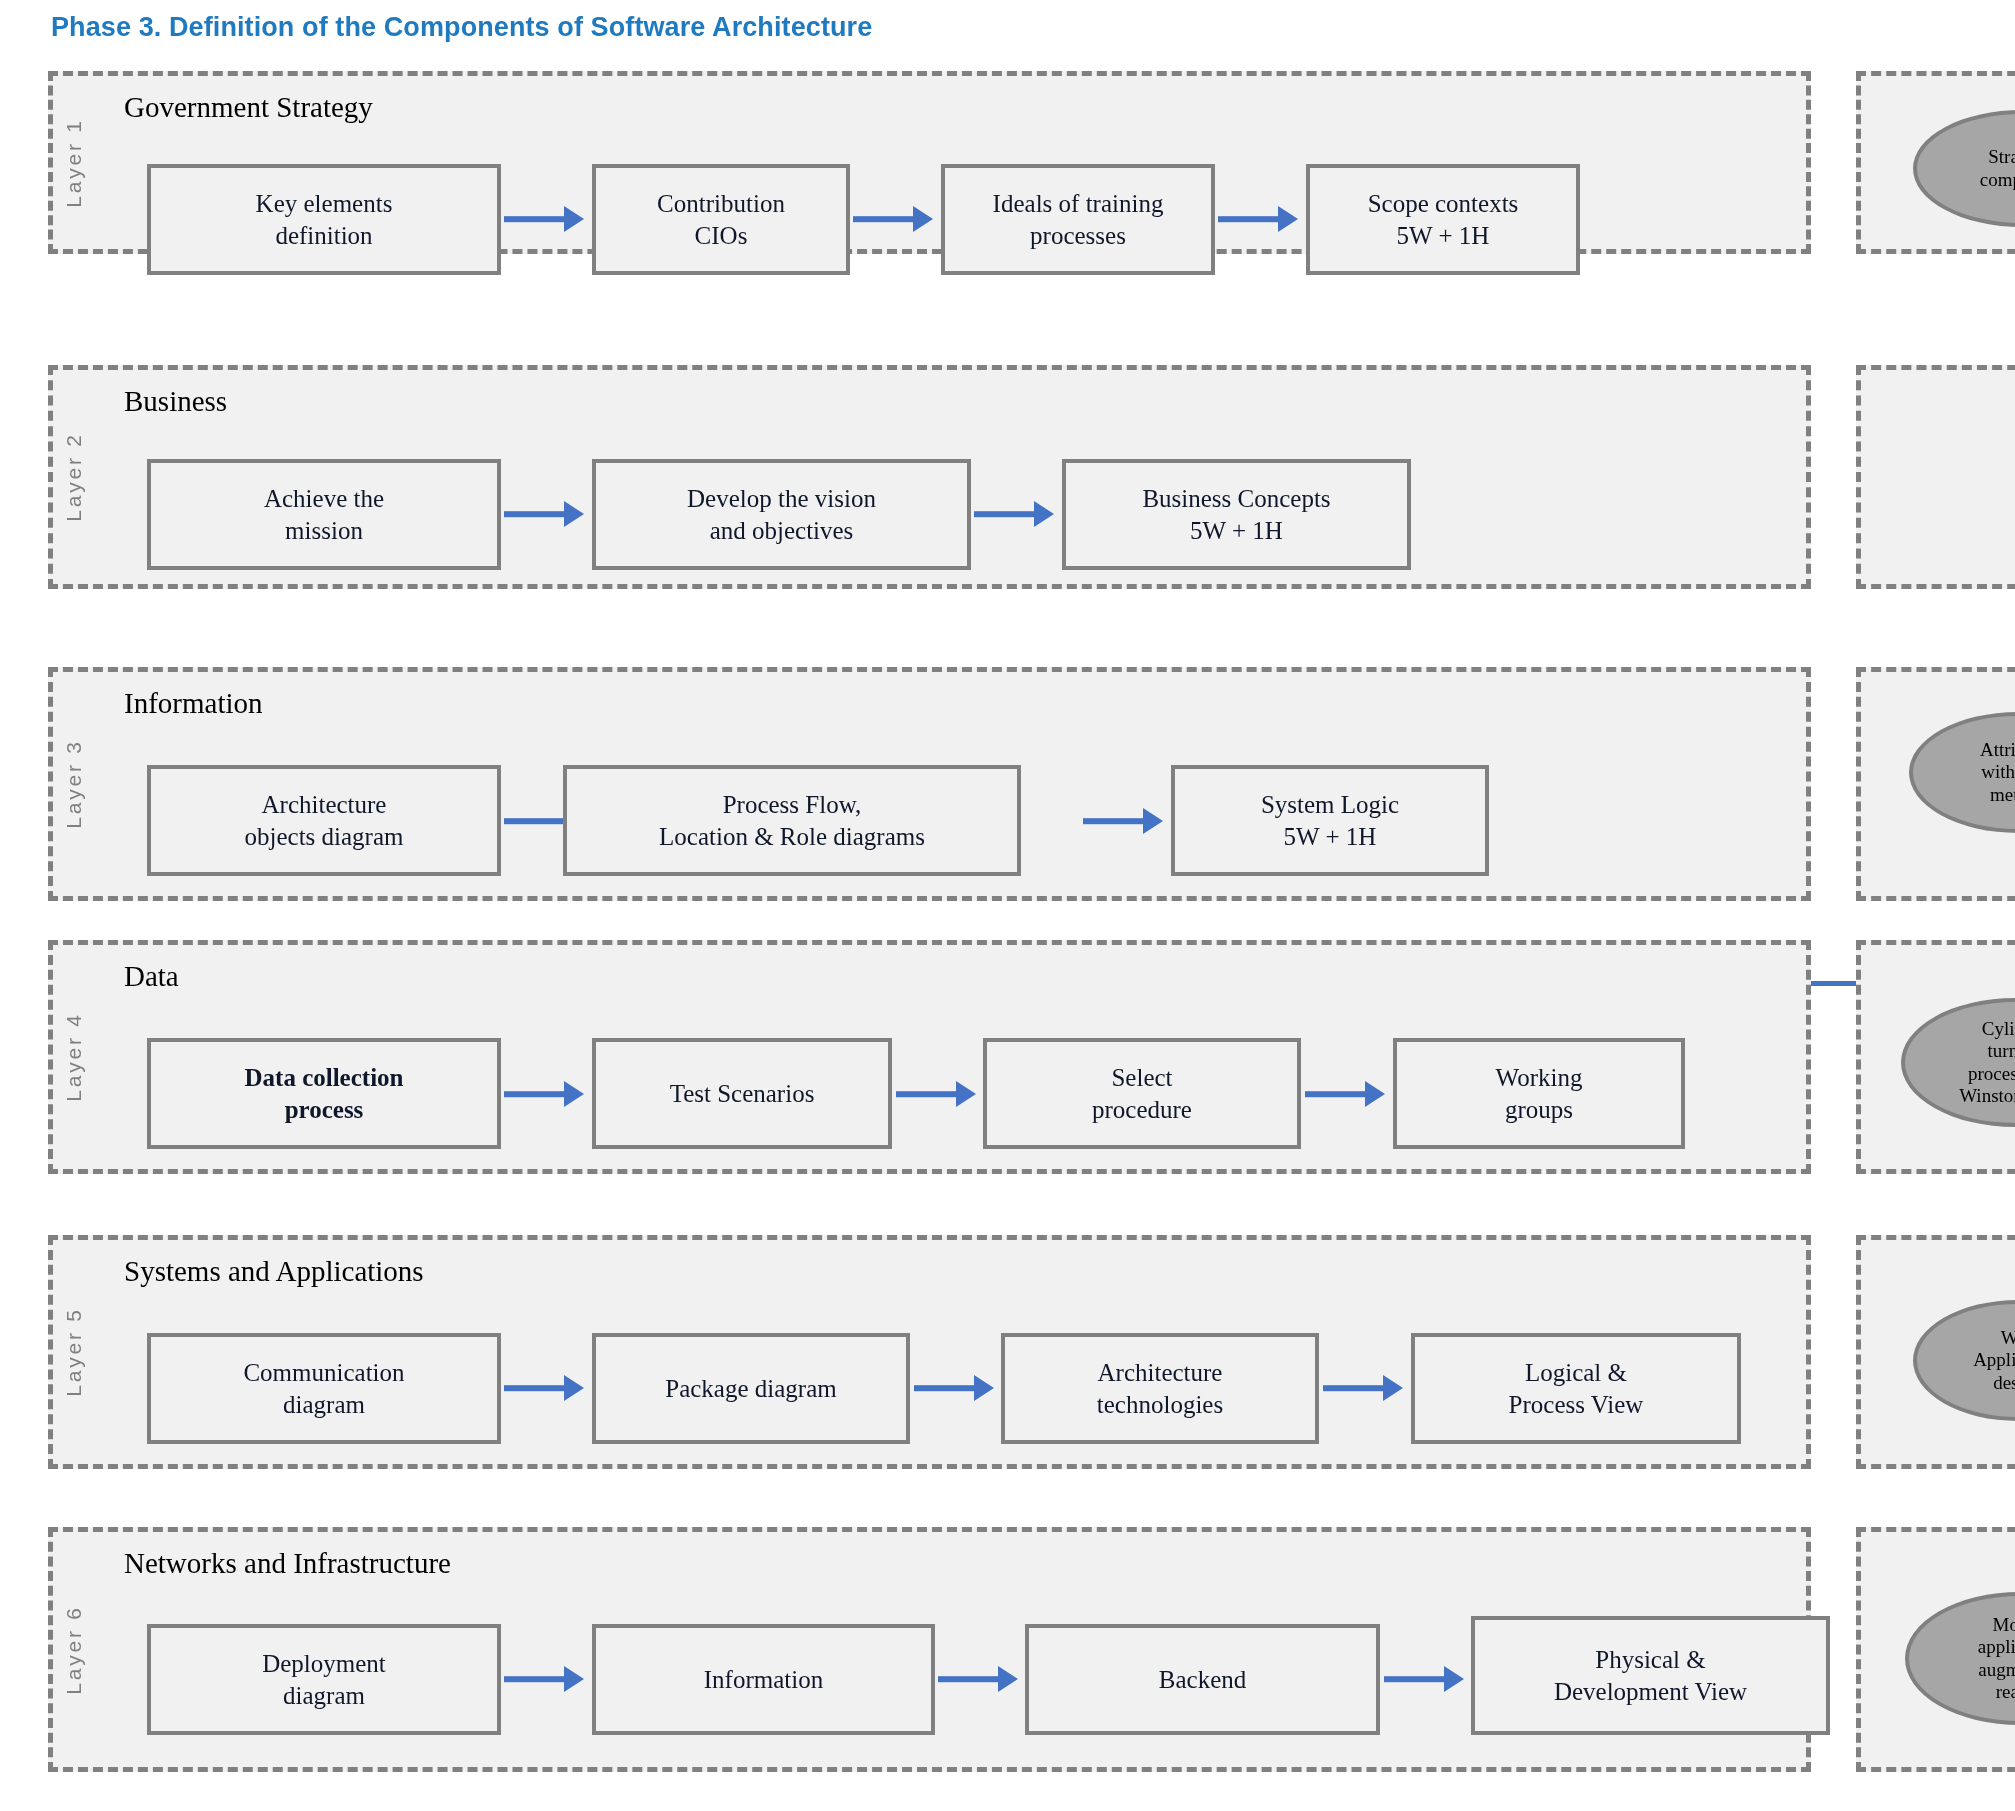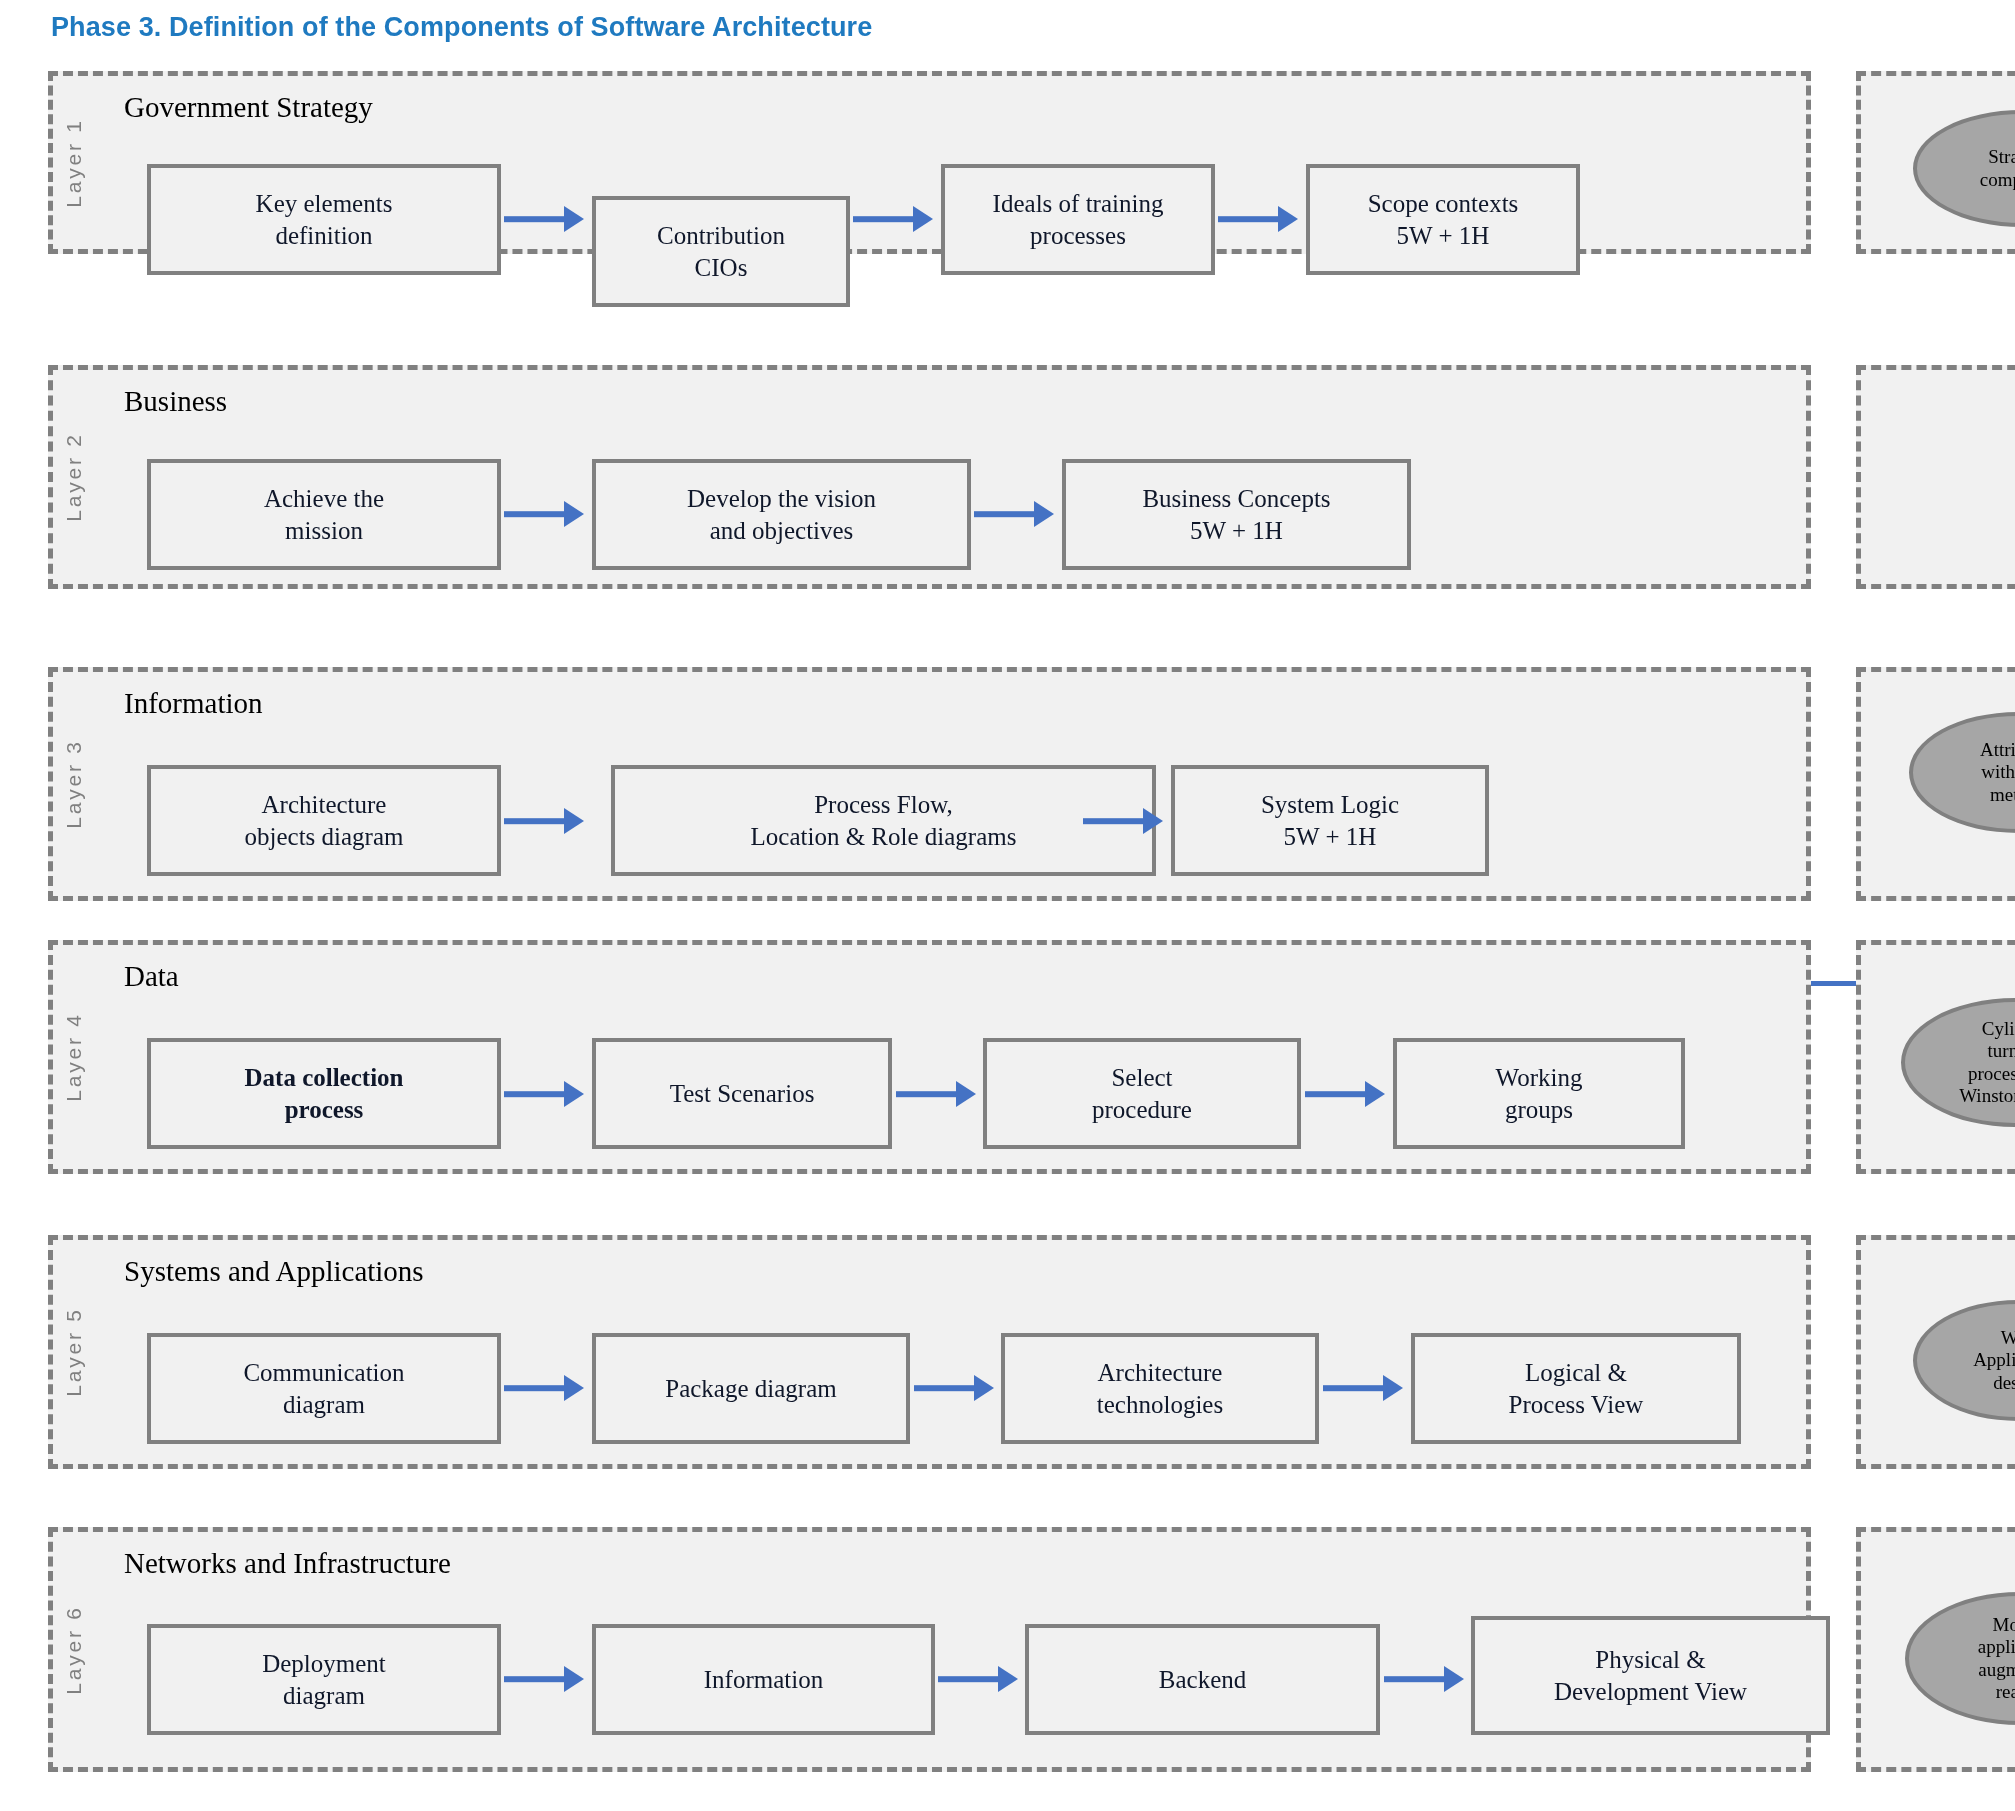--- a/index.html
+++ b/index.html
@@ -100,21 +100,21 @@
   <div class="panel panel-left" style="top:71px;height:183px;">
     <div class="layer-tag-wrap">
         <div class="layer-tag">Layer 1</div>
       </div>
     <div class="panel-title">Government Strategy</div>
     <div class="pbox" style="left:94px;top:88px;width:354px;height:111px;">Key elements<br>definition</div>
     <div class="arrow" style="left:451px;top:143px;width:83px;">
         <div class="shaft" style="width:64px;"></div>
         <div class="head" style="left:60px;"></div>
       </div>
-    <div class="pbox" style="left:539px;top:88px;width:258px;height:111px;margin-top:32px;">Contribution<br>CIOs</div>
+    <div class="pbox" style="left:539px;top:88px;width:258px;height:111px;">Contribution<br>CIOs</div>
     <div class="arrow" style="left:800px;top:143px;width:83px;">
         <div class="shaft" style="width:64px;"></div>
         <div class="head" style="left:60px;"></div>
       </div>
     <div class="pbox" style="left:888px;top:88px;width:274px;height:111px;">Ideals of training<br>processes</div>
     <div class="arrow" style="left:1165px;top:143px;width:83px;">
         <div class="shaft" style="width:64px;"></div>
         <div class="head" style="left:60px;"></div>
       </div>
     <div class="pbox" style="left:1253px;top:88px;width:274px;height:111px;">Scope contexts<br>5W + 1H</div>
@@ -148,21 +148,21 @@
   <div class="panel panel-left" style="top:667px;height:234px;">
     <div class="layer-tag-wrap">
         <div class="layer-tag">Layer 3</div>
       </div>
     <div class="panel-title">Information</div>
     <div class="pbox" style="left:94px;top:93px;width:354px;height:111px;">Architecture<br>objects diagram</div>
     <div class="arrow" style="left:451px;top:149px;width:83px;">
         <div class="shaft" style="width:64px;"></div>
         <div class="head" style="left:60px;"></div>
       </div>
-    <div class="pbox" style="left:558px;top:93px;width:545px;height:111px;font-family:Liberation Serif, serif;">Process Flow,<br>Location &amp; Role diagrams</div>
+    <div class="pbox" style="left:510px;top:93px;width:458px;height:111px;font-family:Liberation Serif, serif;">Process Flow,<br>Location &amp; Role diagrams</div>
     <div class="arrow" style="left:1030px;top:149px;width:83px;">
         <div class="shaft" style="width:64px;"></div>
         <div class="head" style="left:60px;"></div>
       </div>
     <div class="pbox" style="left:1118px;top:93px;width:318px;height:111px;">System Logic<br>5W + 1H</div>
   </div>
   <div class="panel panel-right" style="top:667px;height:234px;">
     <div class="ellipse" style="left:48px;top:40px;width:218px;height:121px;">Attributes<br>with their<br>metrics</div>
 
   </div>

